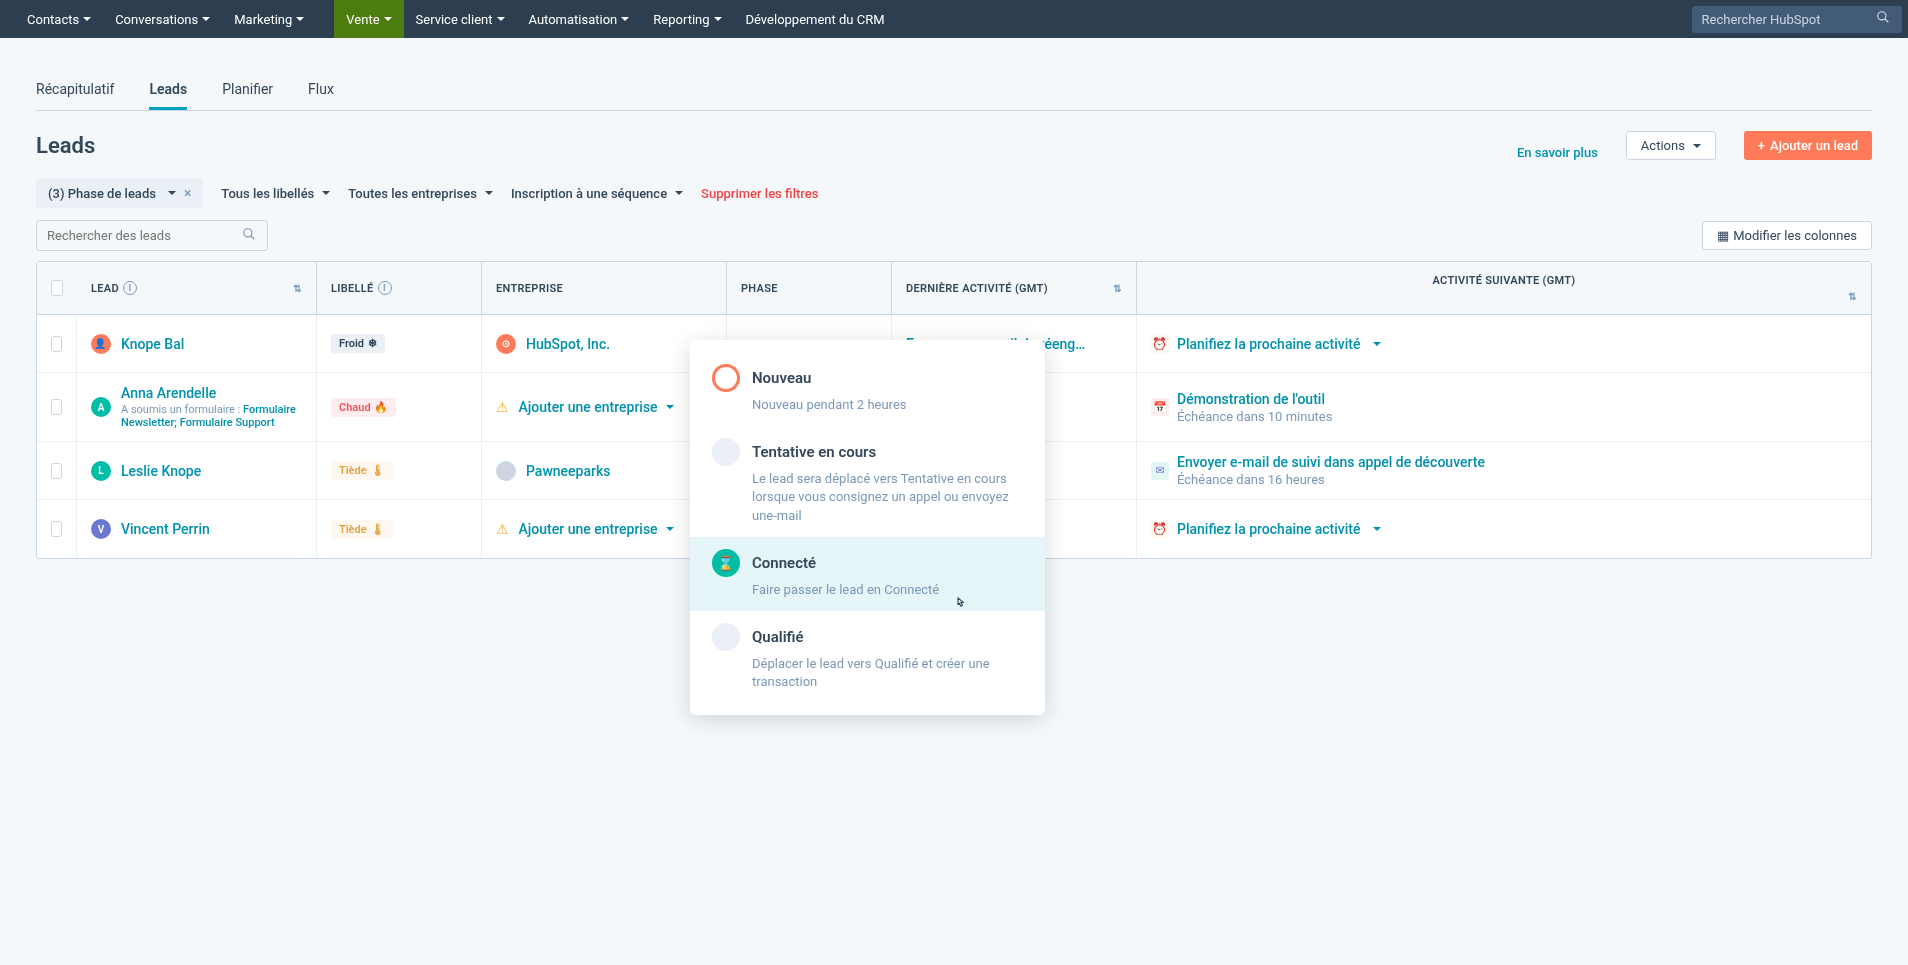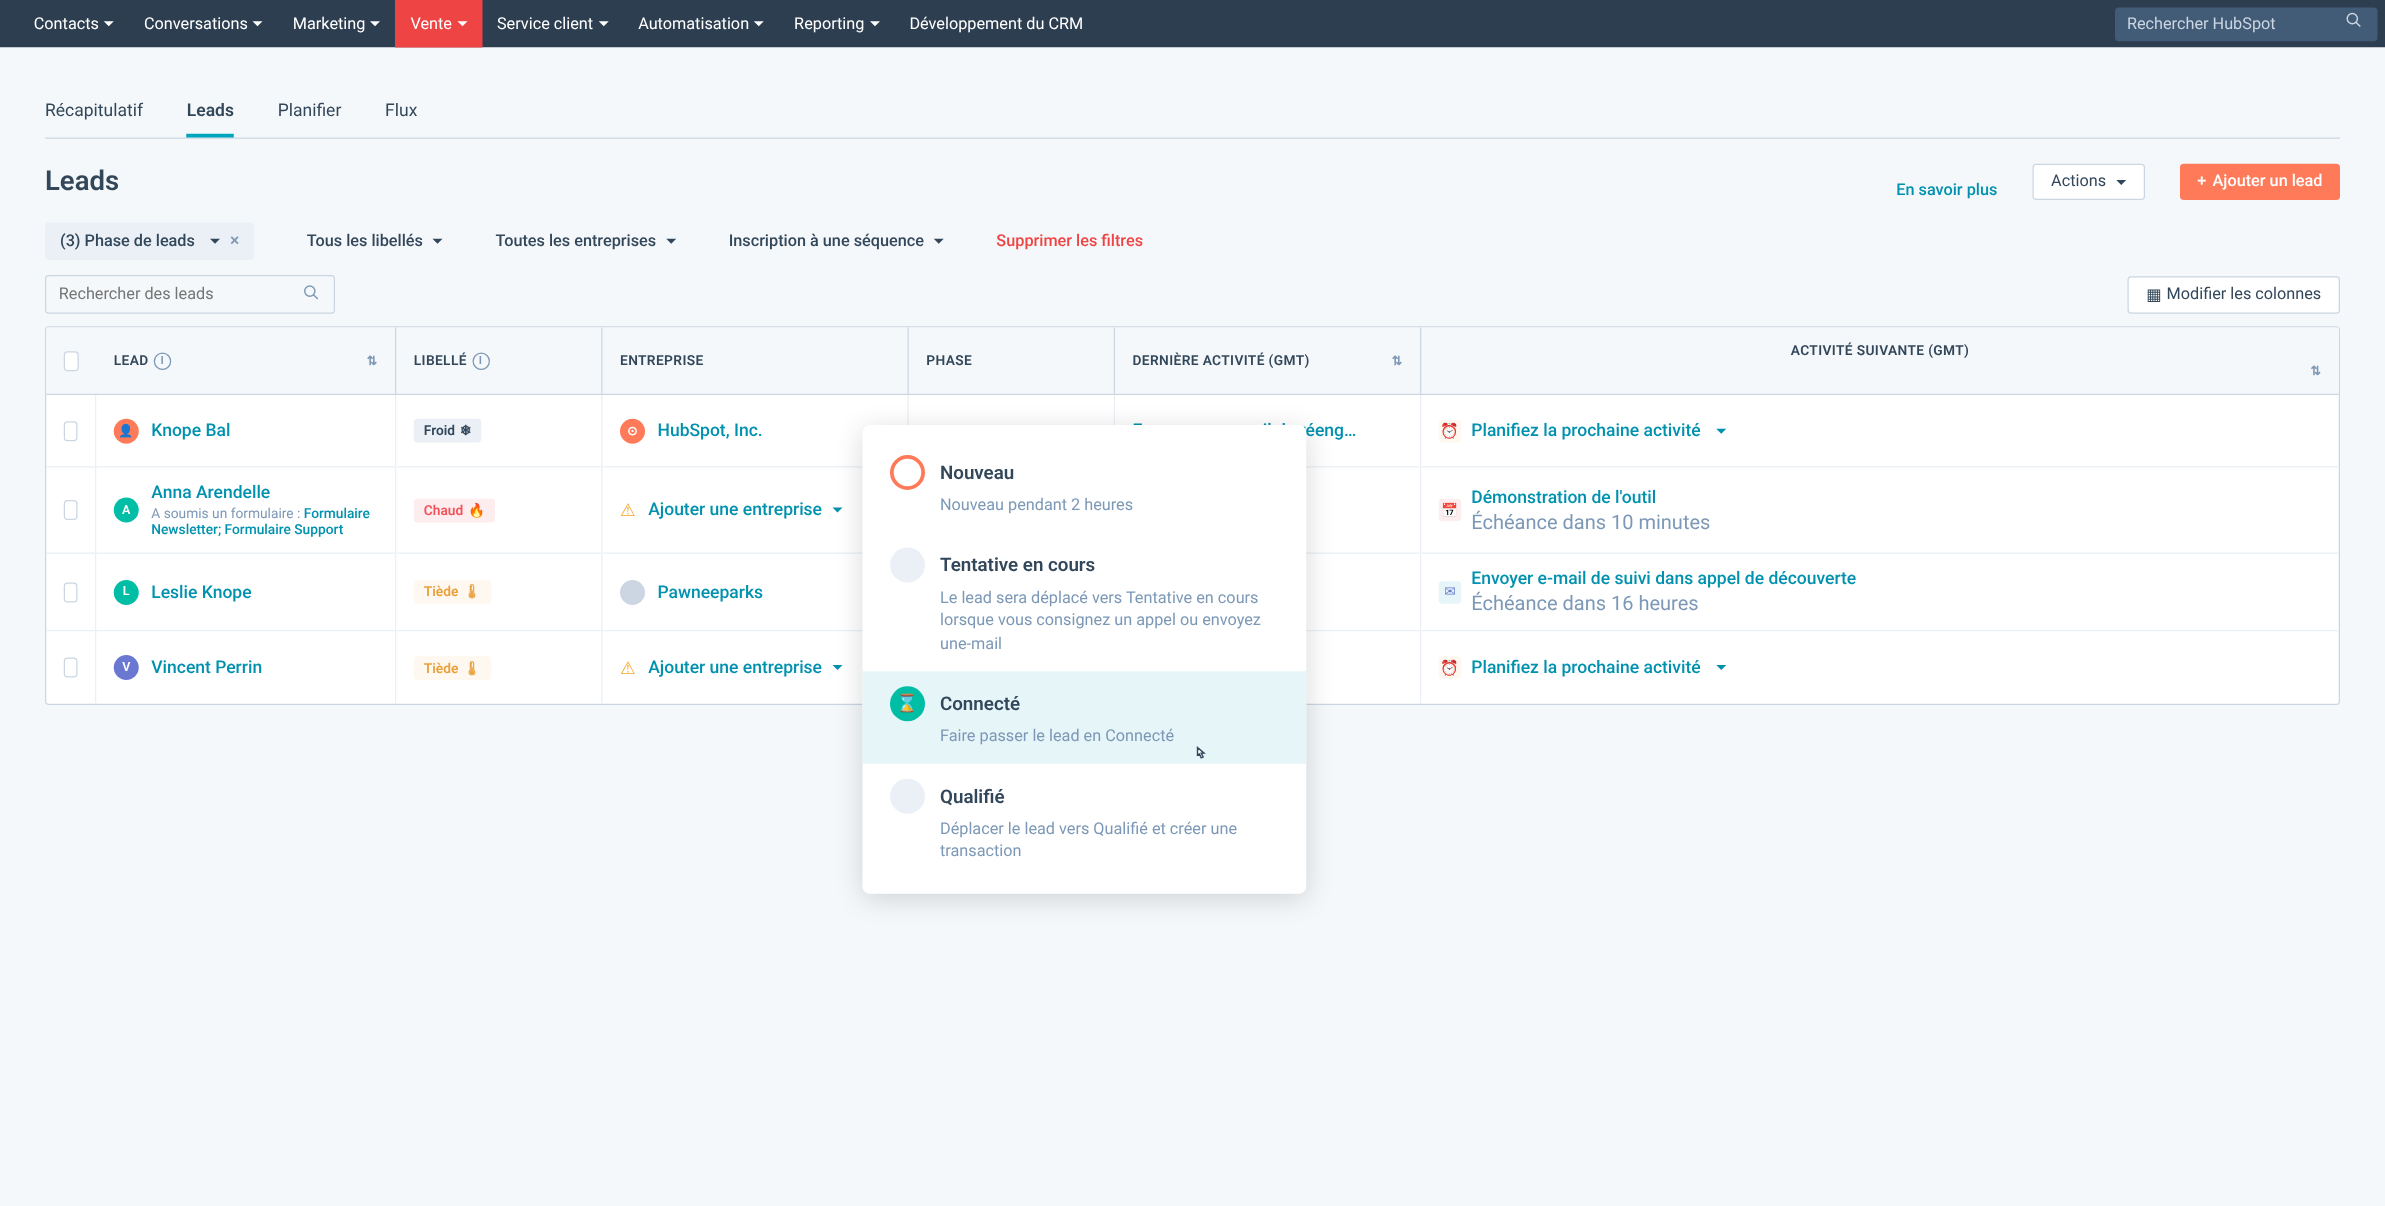--- a/index.html
+++ b/index.html
@@ -1,39 +1,39 @@
 <!DOCTYPE html>
 <html><head>
 <meta charset="utf-8">
 <style>
 * { margin: 0; padding: 0; box-sizing: border-box; font-family: -apple-system, BlinkMacSystemFont, "Segoe UI", Roboto, sans-serif; }
 body { background: #f5f8fa; color: #33475b; font-size: 14px; }
 .topnav { background: #2d3e50; height: 38px; display: flex; align-items: center; padding: 0 15px; }
 .topnav-item { color: #fff; font-size: 13px; padding: 0 12px; display: flex; align-items: center; cursor: pointer; height: 38px; }
-.topnav-item.active { background: #ef4444; }
+.topnav-item.active { background: #4d7c0f; margin-left: 18px; }
 .caret-down { display: inline-block; margin-left: 4px; width: 0; height: 0; border-left: 4px solid transparent; border-right: 4px solid transparent; border-top: 4px solid currentColor; }
 .search-wrap { margin-left: auto; }
 .search-box { background: #425b76; border: none; color: #fff; padding: 6px 30px 6px 10px; width: 210px; font-size: 13px; border-radius: 3px; }
 .search-box::placeholder { color: #cbd6e2; }
 .search-btn { position: relative; margin-left: -26px; color: #cbd6e2; }
 .header-section { background: #f5f8fa; padding: 18px 36px 0 36px; }
 .title-row { display: flex; align-items: center; gap: 10px; }
 .title-text { font-size: 24px; font-weight: 600; color: #33475b; }
 .new-badge { background: #00bda5; color: #fff; font-size: 10px; font-weight: 600; padding: 3px 8px; border-radius: 3px; text-transform: uppercase; }
 .tabs { display: flex; gap: 35px; margin-top: 15px; border-bottom: 1px solid #cbd6e2; }
 .tab { padding: 10px 0; font-size: 14px; color: #33475b; cursor: pointer; border-bottom: 3px solid transparent; }
 .tab.active { font-weight: 600; border-bottom-color: #00a4bd; }
 .content { padding: 20px 36px; }
 .section-head { display: flex; align-items: center; margin-bottom: 18px; }
 .section-title { font-size: 22px; font-weight: 600; color: #33475b; }
 .head-actions { margin-left: auto; display: flex; align-items: flex-end; gap: 28px; }
 .link-btn { color: #0091ae; font-size: 13px; font-weight: 500; cursor: pointer; }
 .btn-outline { border: 1px solid #cbd6e2; background: #fff; padding: 6px 14px; border-radius: 3px; font-size: 13px; color: #33475b; cursor: pointer; display: flex; align-items: center; gap: 4px; }
 .btn-primary { background: #ff7a59; color: #fff; border: none; padding: 7px 14px; border-radius: 3px; font-size: 13px; font-weight: 500; cursor: pointer; display: flex; align-items: center; gap: 5px; }
-.filters-row { display: flex; align-items: center; gap: 42px; margin-bottom: 12px; }
+.filters-row { display: flex; align-items: center; gap: 18px; margin-bottom: 12px; }
 .filter-chip { background: #eaf0f6; border-radius: 3px; padding: 7px 12px; font-size: 13px; color: #33475b; font-weight: 500; display: flex; align-items: center; gap: 8px; cursor: pointer; }
 .filter-chip .close-x { color: #7c98b6; font-size: 14px; }
 .filter-link { color: #33475b; font-size: 13px; font-weight: 500; cursor: pointer; display: flex; align-items: center; gap: 4px; }
 .filter-clear { color: #ef4444; }
 .toolbar-row { display: flex; align-items: center; margin-bottom: 0; }
 .lead-search { border: 1px solid #cbd6e2; border-radius: 3px; padding: 7px 32px 7px 10px; width: 232px; font-size: 13px; background: #f5f8fa; }
 .lead-search-icon { margin-left: -26px; color: #7c98b6; }
 .mod-cols { margin-left: auto; }
 .table-wrap { background: #fff; border: 1px solid #cbd6e2; border-radius: 3px; margin-top: 10px; }
 .thead-row { display: flex; border-bottom: 1px solid #cbd6e2; background: #f5f8fa; }
@@ -67,21 +67,21 @@
 .warn-icon { color: #f5a623; }
 .add-comp { color: #0091ae; font-weight: 500; font-size: 14px; display: flex; align-items: center; gap: 4px; }
 .activity-text { color: #0091ae; font-weight: 500; font-size: 14px; white-space: nowrap; overflow: hidden; text-overflow: ellipsis; }
 .ext-icon { color: #7c98b6; font-size: 11px; }
 .next-act { display: flex; align-items: center; gap: 8px; }
 .clock-icon { width: 18px; height: 18px; background: #fef8f0; color: #e9a13b; border-radius: 3px; display: flex; align-items: center; justify-content: center; font-size: 12px; }
 .cal-icon { width: 18px; height: 18px; background: #fdedee; color: #f2545b; border-radius: 3px; display: flex; align-items: center; justify-content: center; font-size: 11px; }
 .mail-icon { width: 18px; height: 18px; background: #e5f5f8; color: #6a78d1; border-radius: 3px; display: flex; align-items: center; justify-content: center; font-size: 11px; }
 .plan-link { color: #0091ae; font-weight: 500; font-size: 14px; }
 .next-title { color: #0091ae; font-weight: 500; font-size: 14px; }
-.next-sub { font-size: 16px; color: #7c98b6; margin-top: 2px; }
+.next-sub { font-size: 13px; color: #7c98b6; margin-top: 2px; }
 .pagination { display: flex; justify-content: center; padding: 14px 0; color: #cbd6e2; font-size: 13px; }
 .popover { position: absolute; top: 340px; left: 690px; width: 355px; background: #fff; border-radius: 6px; box-shadow: 0 4px 22px rgba(0,0,0,0.15); padding: 12px 0; z-index: 100; }
 .pop-item { padding: 12px 22px; cursor: pointer; }
 .pop-item.highlight { background: #e5f5f8; }
 .pop-head { display: flex; align-items: center; gap: 12px; }
 .pop-circle { width: 28px; height: 28px; border-radius: 50%; flex-shrink: 0; }
 .pop-circle.ring { border: 3px solid #ff7a59; }
 .pop-circle.gray { background: #eaf0f6; }
 .pop-circle.teal { background: #00bda5; display: flex; align-items: center; justify-content: center; color: #fff; font-size: 14px; }
 .pop-title { font-weight: 600; font-size: 15px; color: #33475b; }

